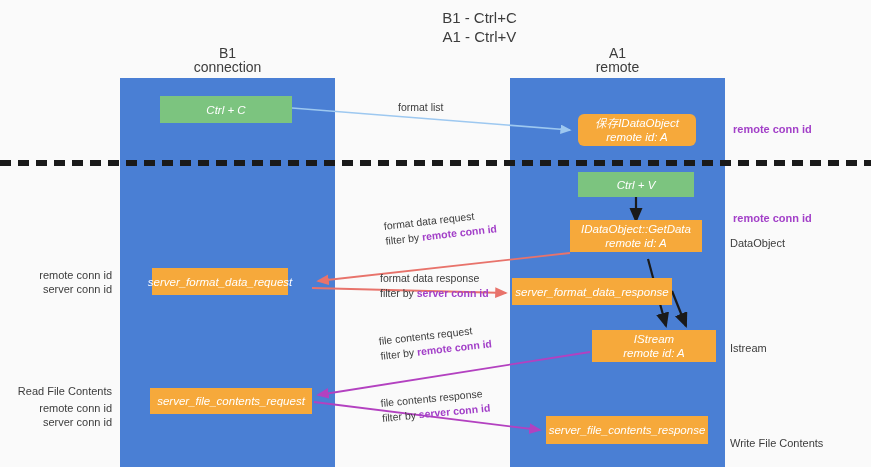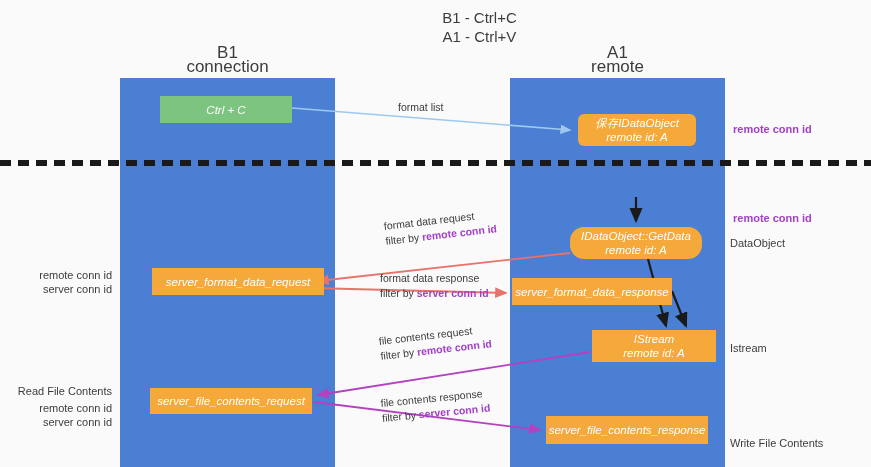--- a/index.html
+++ b/index.html
@@ -41,21 +41,21 @@
     color: #3c3c3c;
     white-space: pre-line;
     padding-left: 44px;
   }
 
   
   .lane-head {
     position: absolute;
     width: 215px;
     text-align: center;
-    font-size: 17px;
+    font-size: 14px;
     line-height: 14px;
     color: #3c3c3c;
     white-space: pre-line;
   }
   #head-b1 { left: 120px; top: 46px; }
   #head-a1 { left: 510px; top: 46px; }
 
   
   .node {
     position: absolute;
@@ -71,22 +71,22 @@
     white-space: pre-line;
     z-index: 5;
     font-style: italic;
   }
   .node.orange { background: #f6a93b; }
   .node.green  { background: #7cc47f; }
 
   #n-ctrlc   { left: 160px; top: 96px;  width: 132px; height: 27px; }
   #n-save    { left: 578px; top: 114px; width: 118px; height: 32px; border-radius: 6px; }
   #n-ctrlv   { left: 578px; top: 172px; width: 116px; height: 25px; }
-  #n-getdata { left: 570px; top: 227px; width: 132px; height: 32px; border-radius: 14px; }
-  #n-sfdreq  { left: 152px; top: 268px; width: 172px; height: 27px; }
+  #n-getdata { left: 570px; top: 220px; width: 132px; height: 32px; }
+  #n-sfdreq  { left: 152px; top: 268px; width: 136px; height: 27px; }
   #n-sfdresp { left: 512px; top: 278px; width: 160px; height: 27px; text-align: right; }
   #n-istream { left: 592px; top: 330px; width: 124px; height: 32px; }
   #n-sfcreq  { left: 150px; top: 388px; width: 162px; height: 26px; }
   #n-sfcresp { left: 546px; top: 416px; width: 162px; height: 28px; }
 
   
   .side {
     position: absolute;
     font-size: 11px;
     line-height: 14px;
@@ -178,20 +178,21 @@
 A1 - Ctrl+V</div>
 
   <div class="lane-head" id="head-b1">B1
 connection</div>
   <div class="lane-head" id="head-a1">A1
 remote</div>
 
   <div class="node green" id="n-ctrlc">Ctrl + C</div>
   <div class="node orange" id="n-save">保存IDataObject
 remote id: A</div>
+  <div class="node green" id="n-ctrlv">Ctrl + V</div>
   <div class="node orange" id="n-getdata">IDataObject::GetData
 remote id: A</div>
   <div class="node orange" id="n-sfdreq">server_format_data_request</div>
   <div class="node orange" id="n-sfdresp">server_format_data_response</div>
   <div class="node orange" id="n-istream">IStream
 remote id: A</div>
   <div class="node orange" id="n-sfcreq">server_file_contents_request</div>
   <div class="node orange" id="n-sfcresp">server_file_contents_response</div>
 
   <div class="side right purple" id="s-r-remote1">remote conn id</div>

